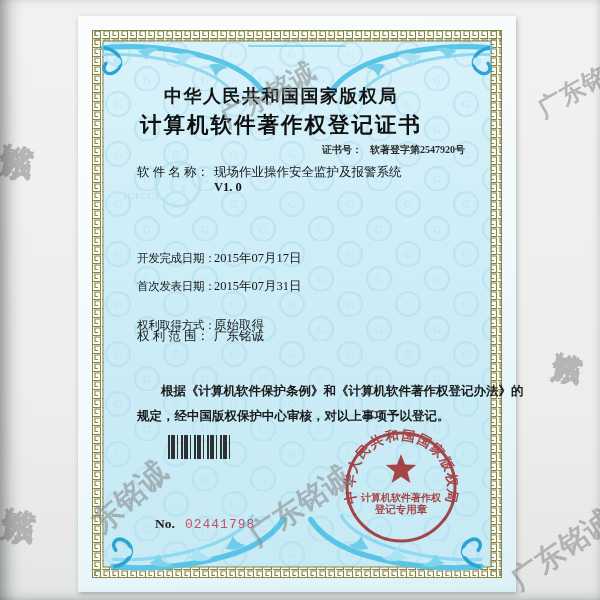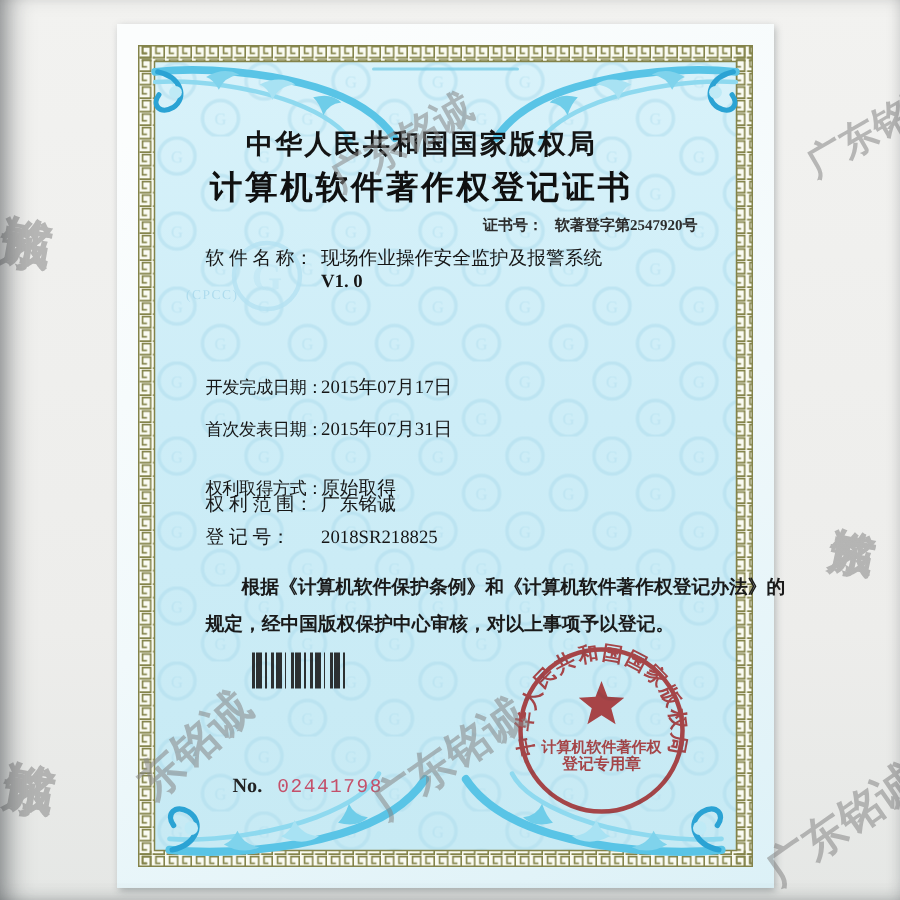--- a/index.html
+++ b/index.html
@@ -160,23 +160,20 @@
       </div>
       <div class="row tight" style="top:262px">
         <span class="lbl">首次发表日期：</span><span class="val">2015年07月31日</span>
       </div>
       <div class="row tight" style="top:301px">
         <span class="lbl">权利取得方式：</span><span class="val">原始取得</span>
       </div>
       <div class="row" style="top:312px">
         <span class="lbl">权 利 范 围：</span><span class="val">广东铭诚</span>
       </div>
-      <div class="row" style="top:334px">
-        <span class="lbl">登  记  号：</span><span class="val">2018SR218825</span>
-      </div>
 
       <div class="para" style="top:392px">规定，经中国版权保护中心审核，对以上事项予以登记。</div>
       <div class="para ind" style="top:367px">根据《计算机软件保护条例》和《计算机软件著作权登记办法》的</div>
 
       <div class="emblem-cap">(CPCC)</div>
 
       <div class="barcode"></div>
 
       <svg class="seal" viewBox="0 0 132 132">
         <circle cx="66" cy="66" r="54" fill="none" stroke="#cf3d3d" stroke-width="3"></circle>

